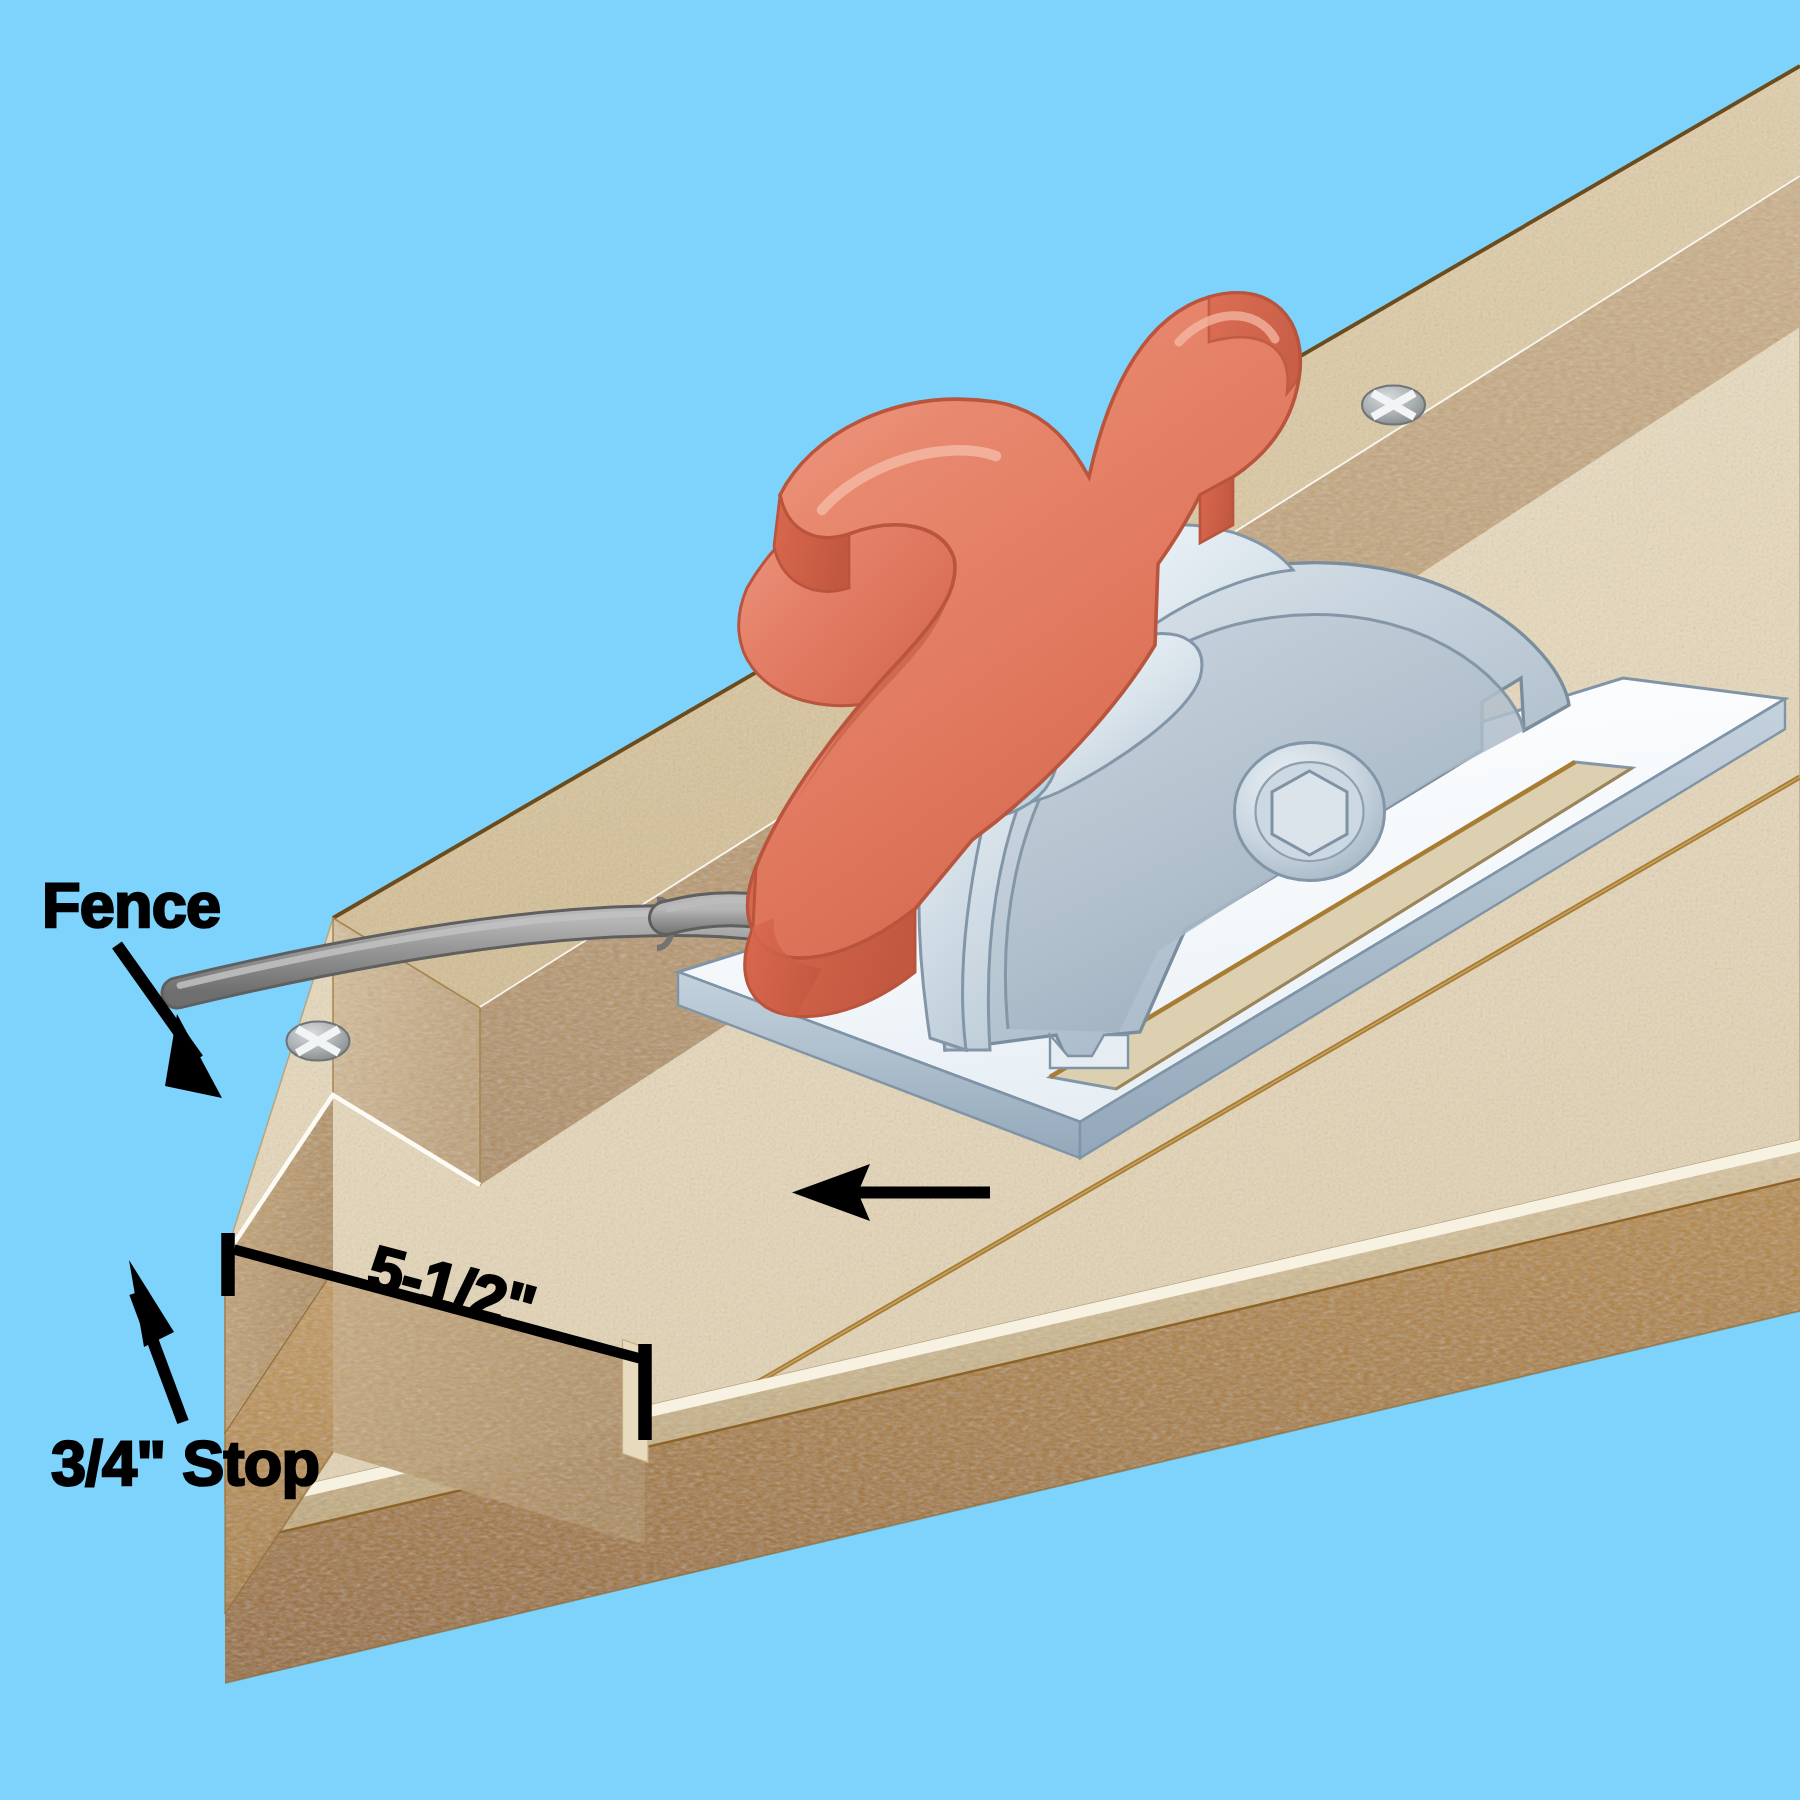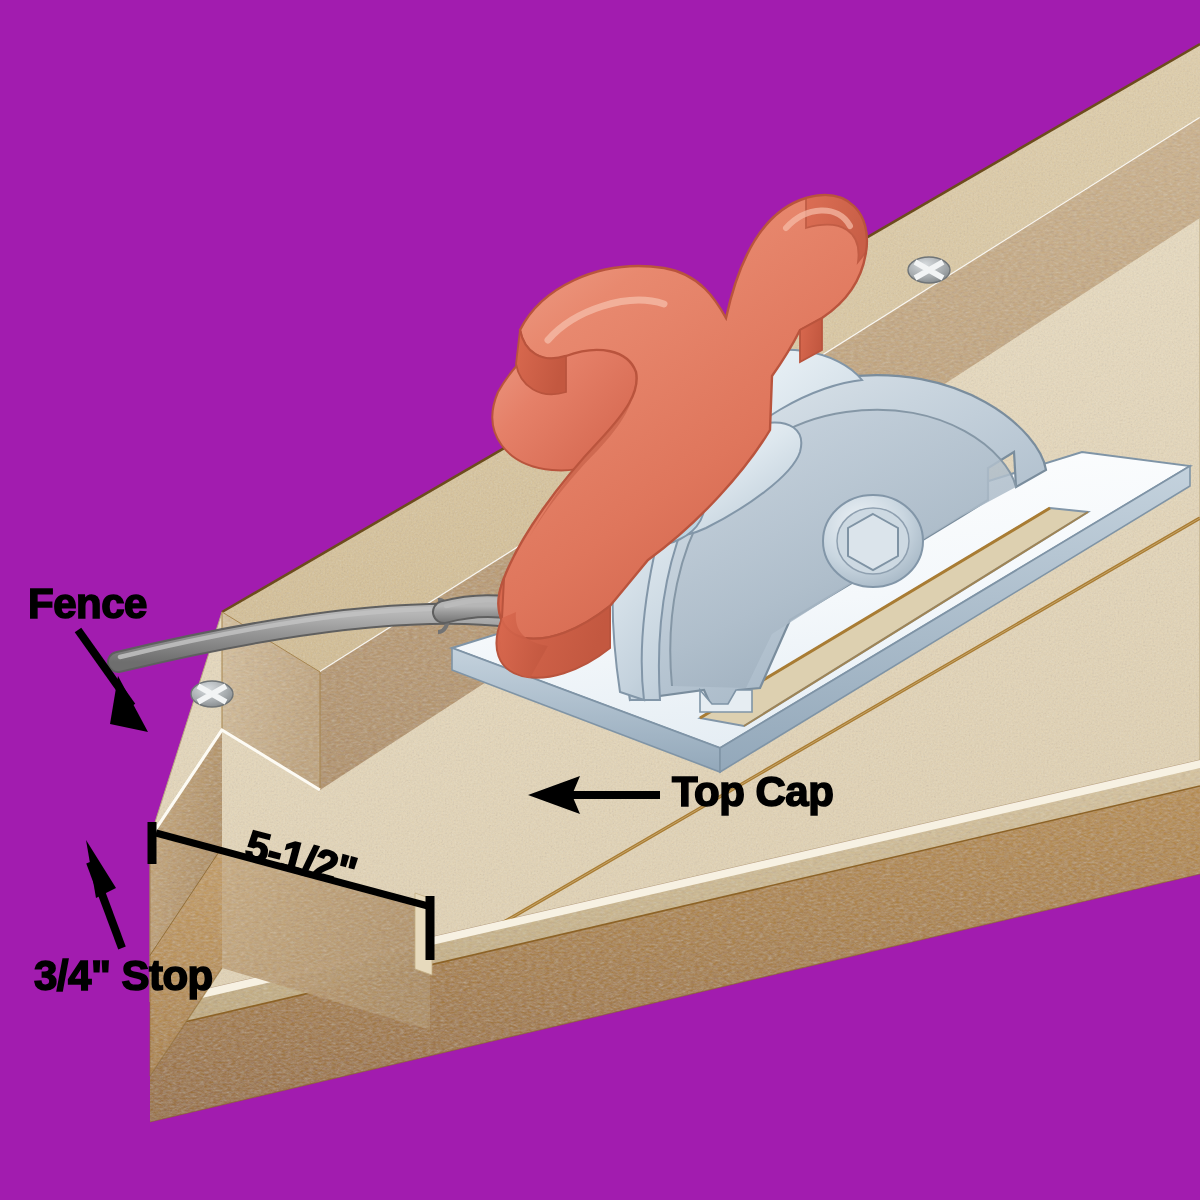--- a/index.html
+++ b/index.html
@@ -8,21 +8,21 @@
     padding: 0;
     background: #ffffff;
   }
   body {
     font-family: "Liberation Sans", sans-serif;
   }
   #stage {
     position: relative;
     width: 1200px;
     height: 1200px;
-    background: #a21caf;
+    background: #7dd3fc;
     overflow: hidden;
   }
   #scene {
     position: absolute;
     inset: 0;
     width: 1200px;
     height: 1200px;
   }
   .label-layer {
     position: absolute;
@@ -419,18 +419,17 @@
       <line x1="430" y1="896" x2="430" y2="960" stroke="#000000" stroke-width="9"></line>
       <line x1="156" y1="833" x2="428" y2="906" stroke="#000000" stroke-width="7"></line>
     </g>
   </svg>
 
   <div class="label-layer">
     <div class="callout-text" id="label-fence">Fence</div>
 
     <div class="callout-text" id="label-stop">3/4" Stop</div>
 
-    <div class="callout-text" id="label-topcap">Top Cap</div>
 
     <div class="callout-text" id="label-dim">5-1/2"</div>
   </div>
 
 </div>
 
 </body></html>

